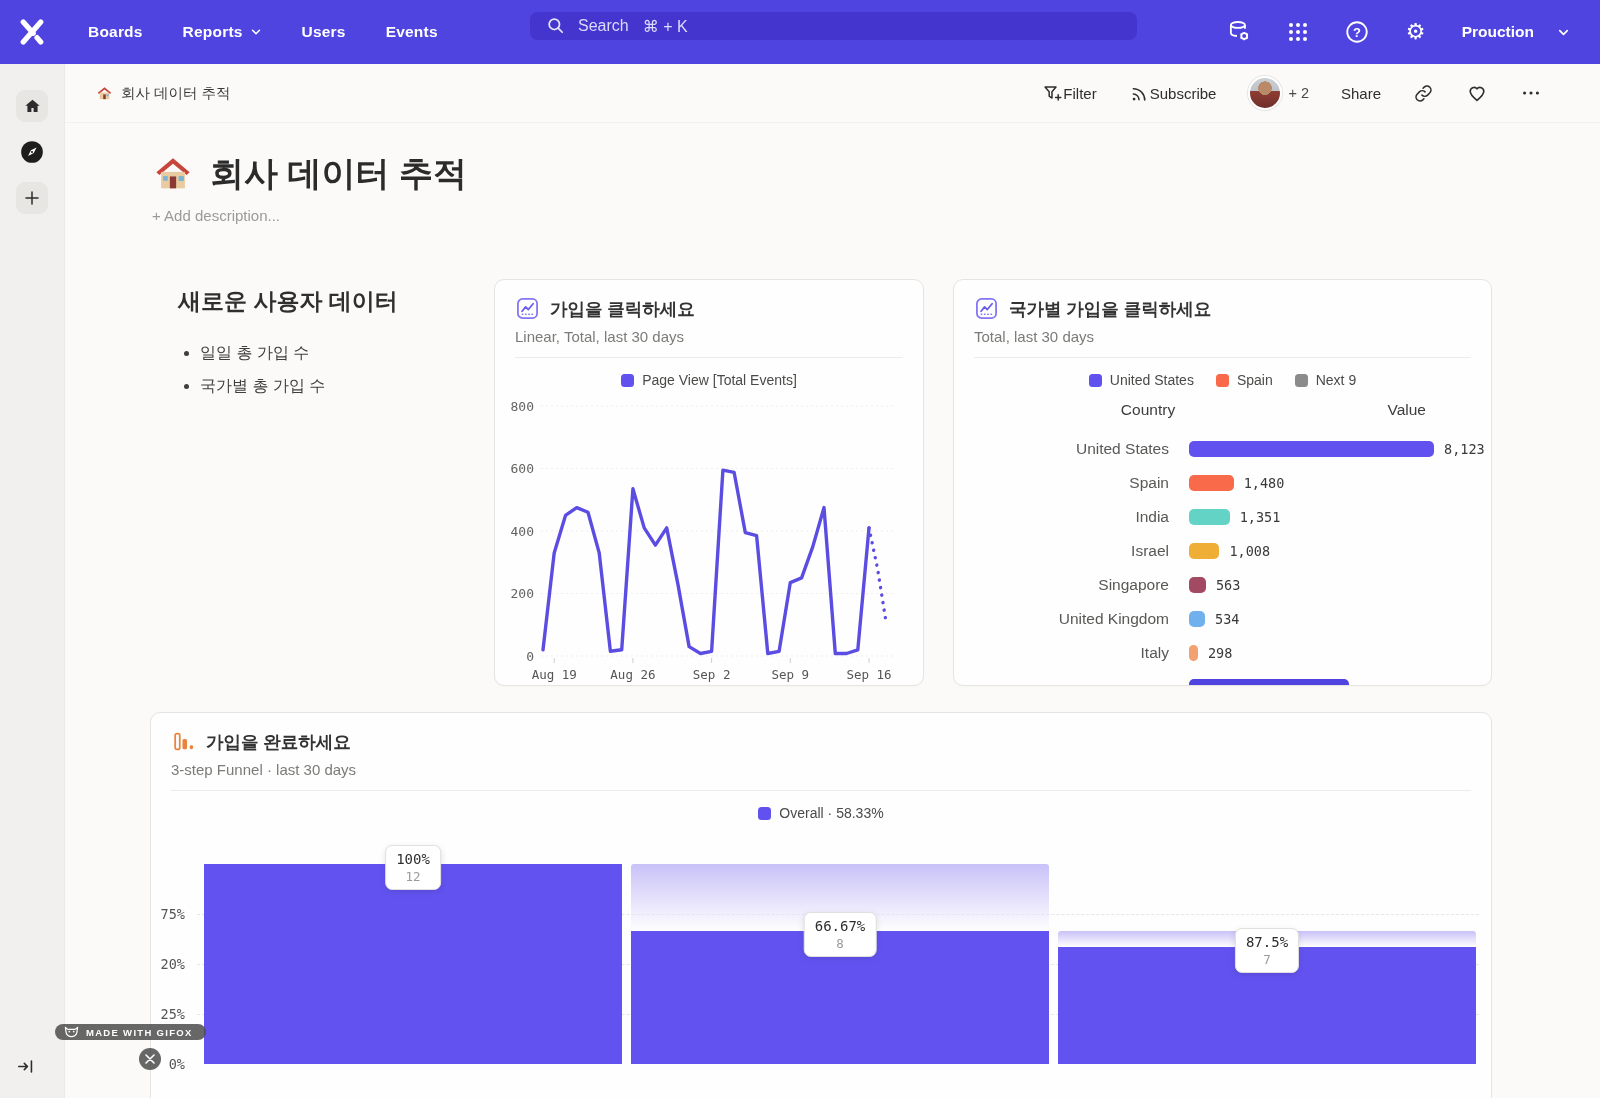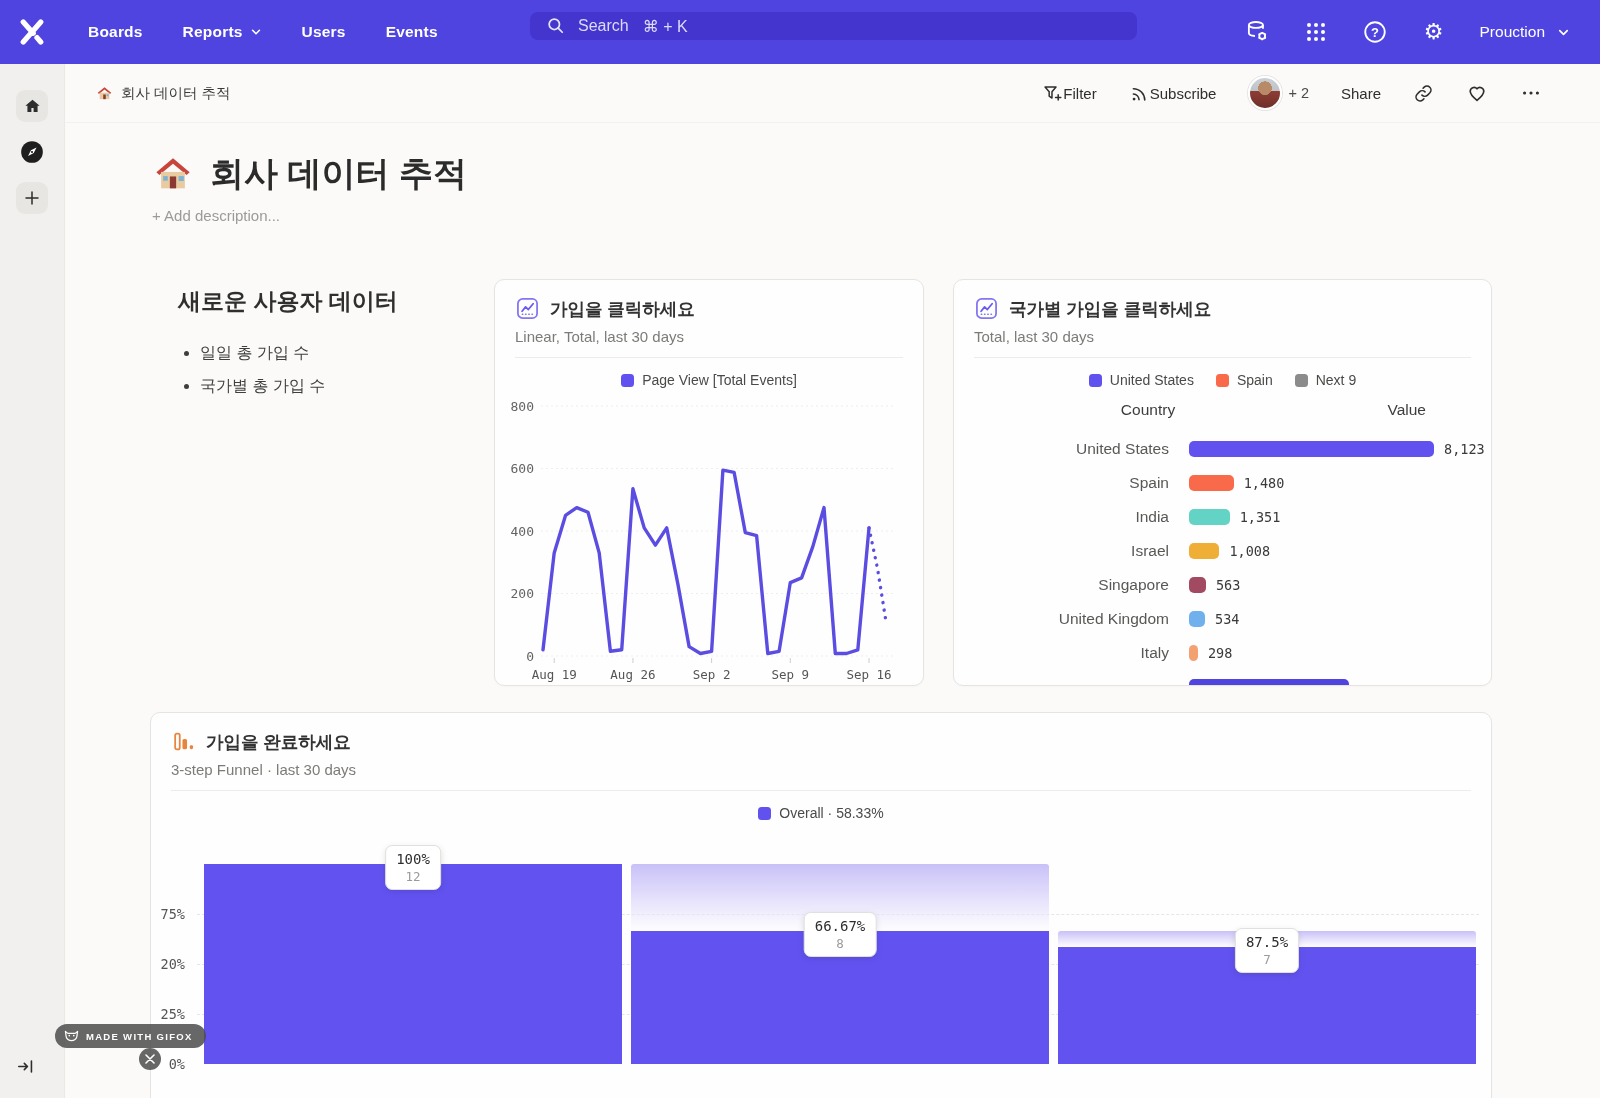--- a/index.html
+++ b/index.html
@@ -12,21 +12,21 @@
   .logo{width:64px;display:flex;justify-content:center;align-items:center;cursor:pointer;}
   .nav{display:flex;gap:40px;margin-left:24px;}
   .nav-item{font-size:15.5px;font-weight:700;letter-spacing:.2px;display:flex;align-items:center;gap:7px;cursor:pointer;}
   .searchbox{position:absolute;left:530px;top:12px;width:575px;height:28px;border-radius:8px;
     background:#4335cd;display:flex;align-items:center;padding:0 16px;gap:12px;
     color:#dddbf8;font-size:16px;cursor:text;}
   .searchbox .sc{margin-left:2px;}
   .top-actions{position:absolute;right:0;top:0;height:64px;display:flex;align-items:center;gap:33px;padding-right:30px;}
   .tb-icon{width:26px;height:26px;display:flex;align-items:center;justify-content:center;cursor:pointer;}
   .gear-glyph{font-size:22px;line-height:1;}
-  .project{display:flex;align-items:center;gap:12px;font-size:15.5px;font-weight:400;cursor:pointer;}
+  .project{display:flex;align-items:center;gap:23px;font-size:15.5px;font-weight:700;cursor:pointer;}
 
   
   .sidebar{position:absolute;left:0;top:64px;bottom:0;width:64px;background:#f1f0ee;border-right:1px solid #eae9e6;z-index:20;}
   .side-btn{width:32px;height:32px;margin:0 auto 14px auto;border-radius:9px;background:#e7e6e3;
     display:flex;align-items:center;justify-content:center;cursor:pointer;}
   .side-btn:first-child{margin-top:26px;}
   .collapse-btn{position:absolute;left:16px;bottom:22px;cursor:pointer;}
 
   
   .main{position:absolute;left:64px;top:64px;right:0;bottom:0;}
@@ -80,21 +80,21 @@
   .fgridline{position:absolute;border-top:1px dashed #e7e6e3;left:46px;right:12px;}
   .fylabel{position:absolute;width:34px;text-align:right;transform:translateY(-50%);
     font-family:"DejaVu Sans Mono",monospace;font-size:13.5px;color:#555;}
   .fcol-seg{position:absolute;}
   .fbox{position:absolute;transform:translateX(-50%);background:#fff;border:1px solid #e1e0dd;border-radius:7px;
     box-shadow:0 2px 6px rgba(0,0,0,.10);padding:5px 10px;text-align:center;z-index:5;cursor:default;}
   .fbox .pct{font-family:"DejaVu Sans Mono",monospace;font-size:14px;color:#2e2e2e;}
   .fbox .cnt{font-family:"DejaVu Sans Mono",monospace;font-size:12.5px;color:#9a9a98;margin-top:2px;}
 
   
-  .gifox-badge{position:absolute;left:55px;top:1024px;height:24px;border-radius:14px;background:#4c4c4cd9;
+  .gifox-badge{position:absolute;left:55px;top:1024px;height:16px;border-radius:14px;background:#4c4c4cd9;
     display:flex;align-items:center;gap:7px;padding:0 13px 0 9px;z-index:40;cursor:pointer;}
   .gifox-badge span{color:#fff;font-size:9.5px;font-weight:700;letter-spacing:1.3px;}
   .gifox-close{position:absolute;left:139px;top:1048px;width:22px;height:22px;border-radius:50%;background:#4c4c4cd9;
     color:#fff;display:flex;align-items:center;justify-content:center;font-size:12px;z-index:40;cursor:pointer;}
 </style>
 </head>
 <body>
 
 <div class="topbar">
   <div class="logo">

